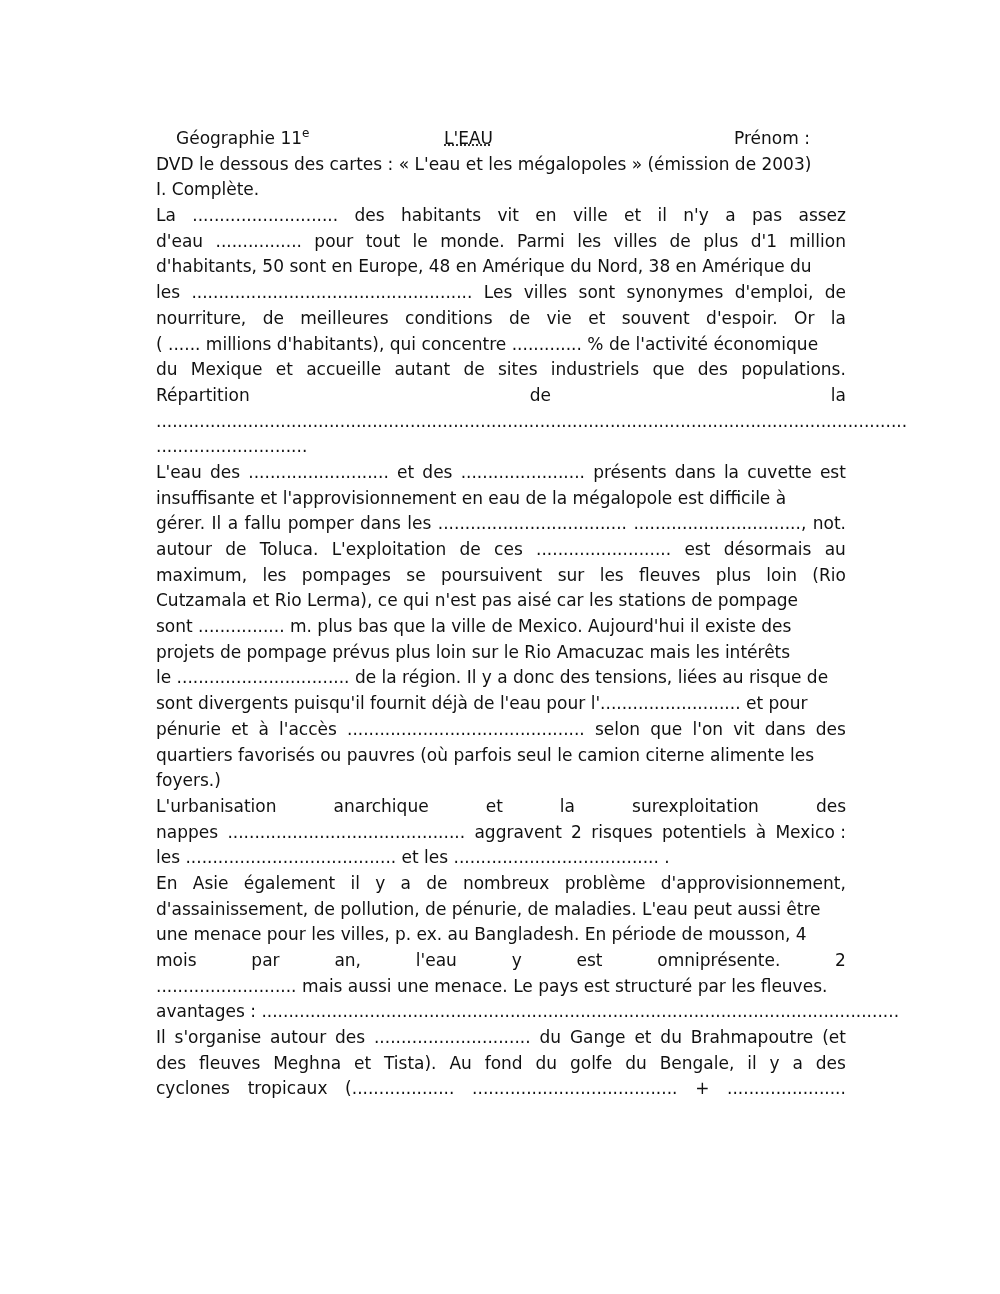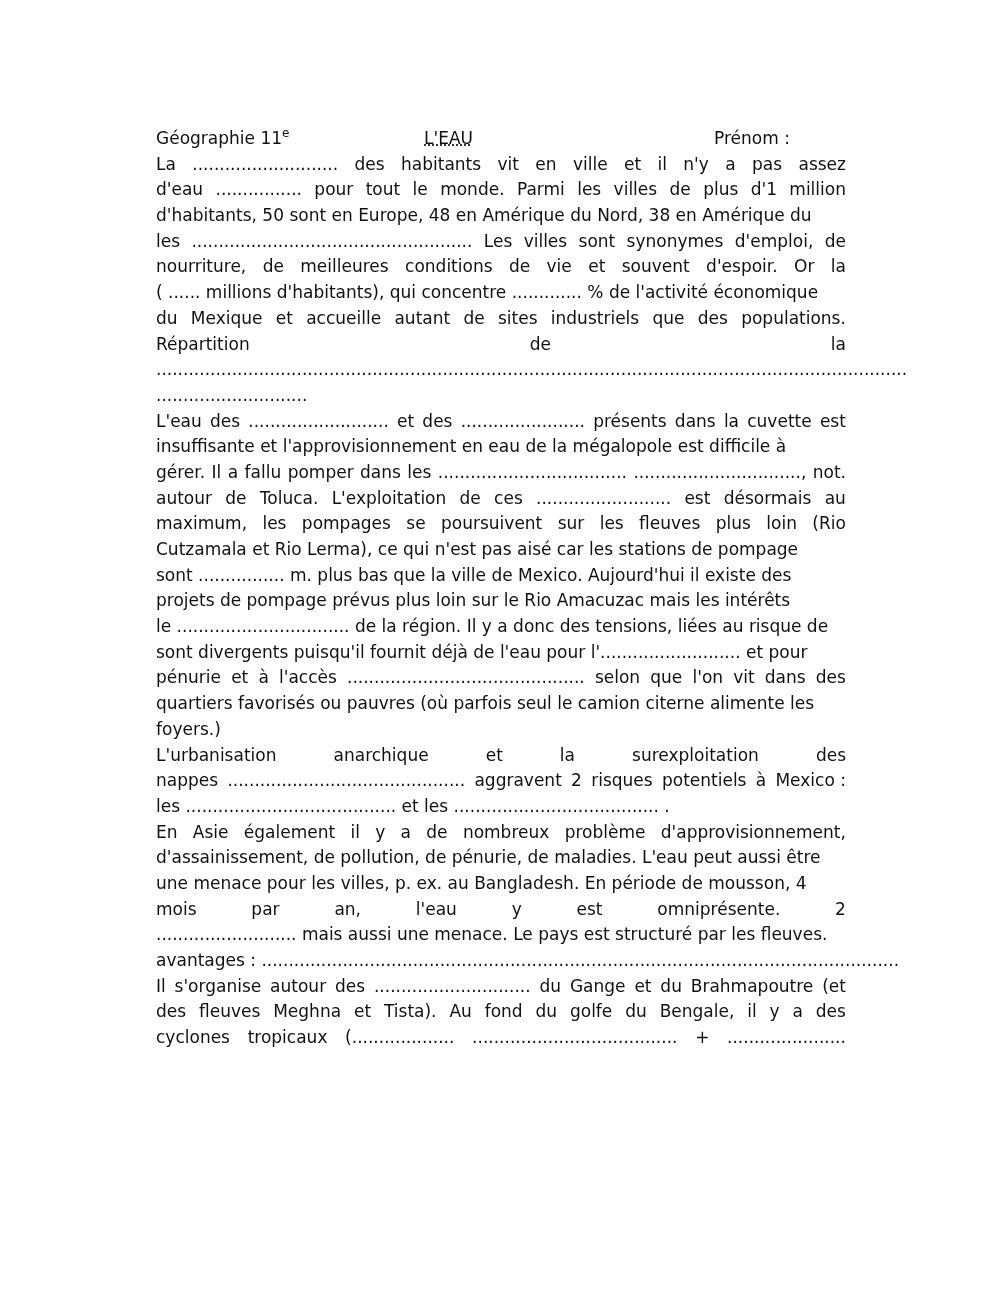--- a/index.html
+++ b/index.html
@@ -4,35 +4,37 @@
 <style>
   html, body { margin: 0; padding: 0; background: #ffffff; }
   body { width: 1000px; height: 1294px; position: relative; overflow: hidden; }
   .page {
     position: absolute; left: 156px; top: 126px; width: 690px;
     font-family: "DejaVu Sans", sans-serif; font-size: 17px; color: #111;
     line-height: 25.7px;
   }
   .line { white-space: nowrap; height: 25.7px; position: relative; }
   .just { display: flex; justify-content: space-between; }
-  .header { display: flex; }
+  .header { display: flex; margin-left: 20px; }
   .header .c1 { width: 268px; }
   .header .c2 { width: 290px; }
   sup { font-size: 12px; vertical-align: 7px; line-height: 0; }
   .title { text-decoration: underline dotted; }
 </style>
 </head>
 <body>
 
 <div class="page">
   <div class="line header">
     <span class="c1"><span>Géographie 11</span><sup>e</sup></span>
     <span class="c2 title">L'EAU</span>
     <span>Prénom :</span>
   </div>
+  <div class="line">DVD le dessous des cartes : « L'eau et les mégalopoles » (émission de 2003)</div>
+  <div class="line">I. Complète.</div>
   <div id="body-lines">
       <div class="line just">
         <span>La</span>
         <span>...........................</span>
         <span>des</span>
         <span>habitants</span>
         <span>vit</span>
         <span>en</span>
         <span>ville</span>
         <span>et</span>

